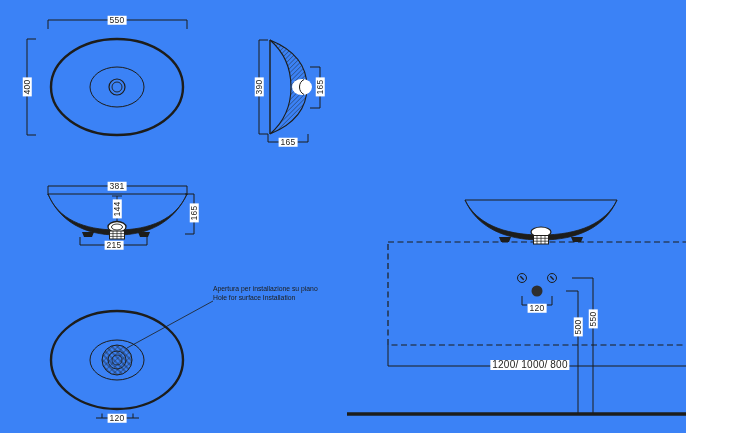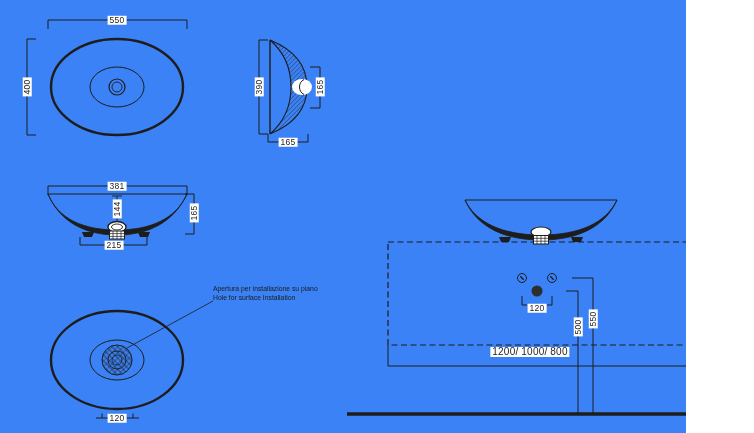--- a/index.html
+++ b/index.html
@@ -153,15 +153,15 @@
   <div class="note">
     <div>Apertura per installazione su piano</div>
     <div>Hole for surface Installation</div>
   </div>
 
   <span class="dim" style="left:537px;top:308px">120</span>
   <span class="dim v" style="left:578px;top:327px">500</span>
   <span class="dim v" style="left:593px;top:319px">550</span>
   <span class="dim v" style="left:710px;top:296px">400</span>
   <span class="dim v" style="left:732px;top:312px">850</span>
-  <span class="dim big" style="left:530px;top:352px">1200/ 1000/ 800</span>
+  <span class="dim big" style="left:530px;top:365px">1200/ 1000/ 800</span>
 
 </div>
 
 </body></html>

